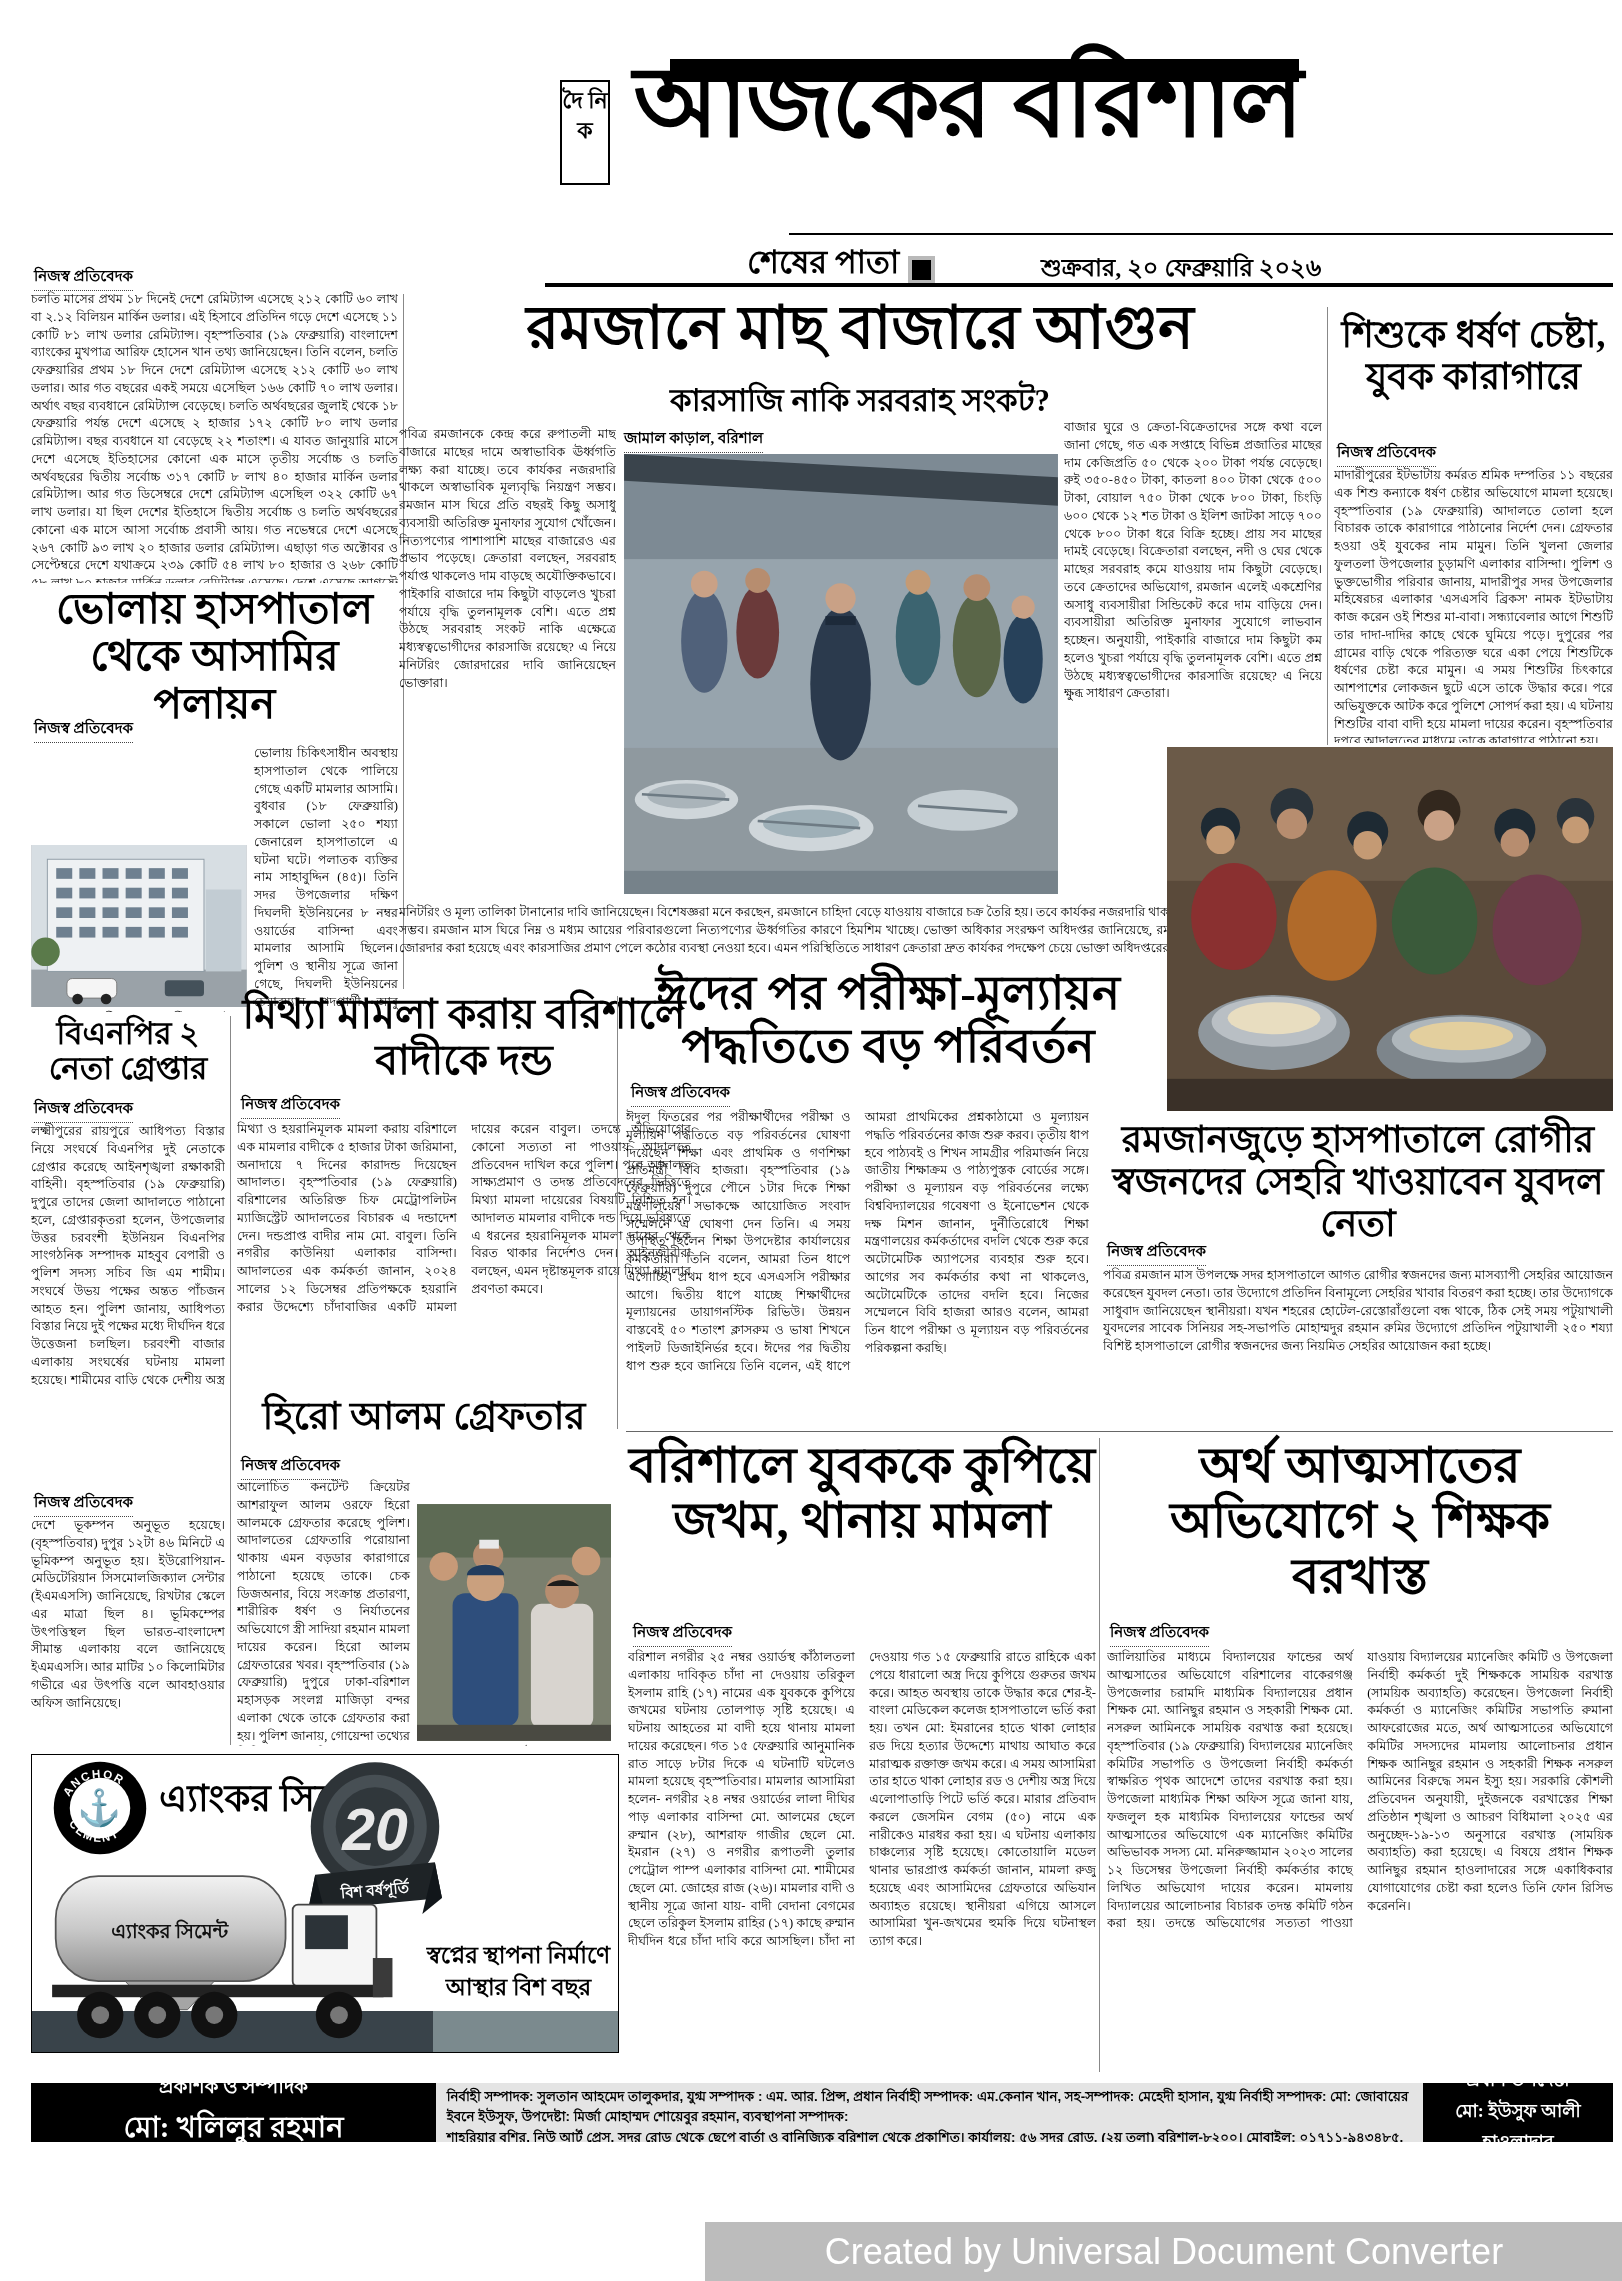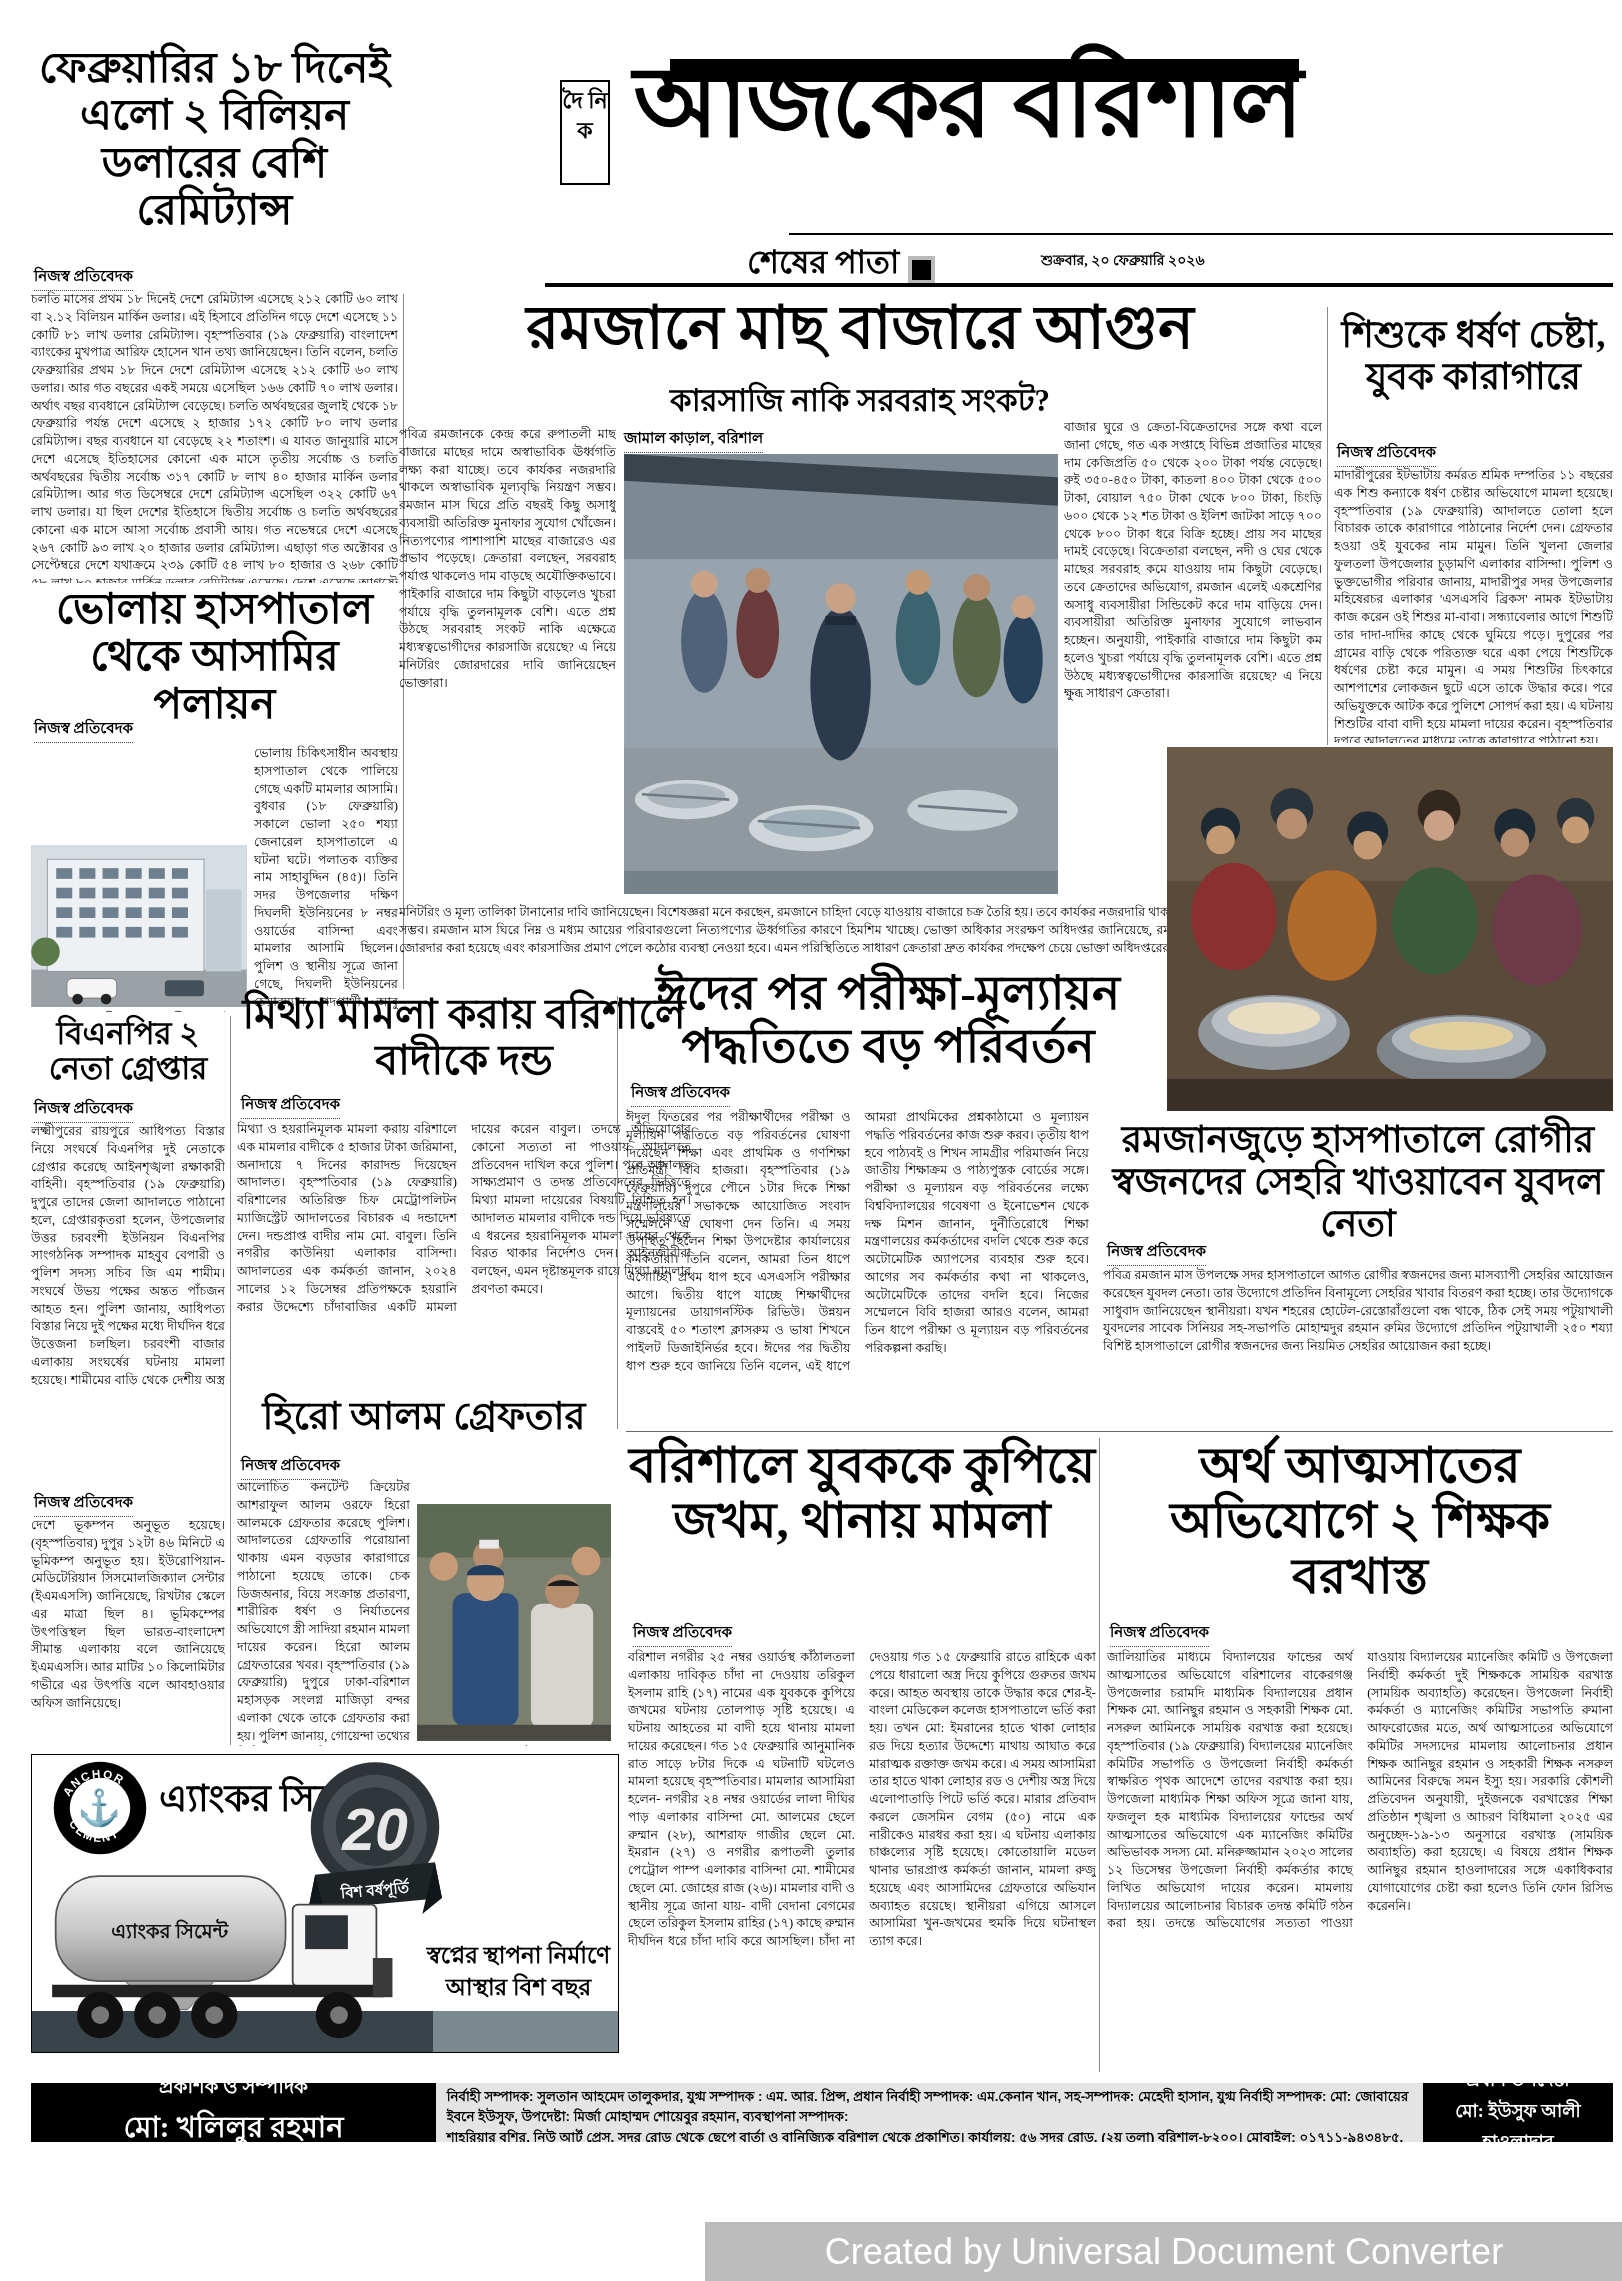--- a/index.html
+++ b/index.html
@@ -15,21 +15,21 @@
   .hrule{position:absolute;background:#000;}
   .photo{overflow:hidden;background:#ccc;}
   .photo svg{display:block;}
   
   .tagline{font-size:22px;font-weight:700;text-align:center;}
   .logo-title{font-size:98px;font-weight:900;line-height:1.05;white-space:nowrap;letter-spacing:-1.8px;}
   .daily-box{border:2.7px solid #000;width:50px;height:105px;text-align:center;
              font-size:22px;font-weight:700;line-height:1.35;padding-top:4px;box-sizing:border-box;}
   .section-title{font-size:32px;font-weight:800;white-space:nowrap;}
   .section-square{display:inline-block;width:19.6px;height:19.6px;background:#000;outline:4.5px solid #b9b9b9;margin-left:12.5px;vertical-align:middle;}
-  .issue-date{font-size:14px;font-weight:700;white-space:nowrap;}
+  .issue-date{font-size:24px;font-weight:700;white-space:nowrap;}
   
   .ad-box{border:1.8px solid #000;background:#fff;box-sizing:border-box;}
   .ad-title{font-size:37px;font-weight:900;white-space:nowrap;}
   .ad-slogan{font-size:23px;font-weight:800;text-align:center;line-height:1.4;}
   .ad-band-l{position:absolute;left:0;bottom:0;width:401px;height:41px;background:#39434a;}
   .ad-band-r{position:absolute;left:401px;bottom:0;right:0;height:41px;background:#7b8a8e;}
   
   .footer{display:flex;align-items:stretch;background:#000;}
   .f-black{background:#000;color:#fff;display:flex;flex-direction:column;justify-content:center;text-align:center;}
   .f-mid{background:#e4e4e4;flex:1;padding:3.6px 10.7px;font-family:"Liberation Sans",sans-serif;
@@ -51,21 +51,20 @@
   <div class="abs daily-box" style="left:560px;top:80px;">দৈ নি ক</div>
   <div class="abs logo-title" style="left:622px;top:52px;width:691px;text-align:center;">আজকের বরিশাল</div>
 
   <div class="hrule" style="left:789px;top:233px;width:824px;height:1.8px;"></div>
   <div class="abs" style="left:747px;top:237px;">
     <span class="section-title">শেষের পাতা</span><span class="section-square"></span>
   </div>
   <div class="abs issue-date" style="left:1041px;top:249px;">শুক্রবার, ২০ ফেব্রুয়ারি ২০২৬</div>
   <div class="hrule" style="left:545px;top:283px;width:1068px;height:3.6px;"></div>
 
-  <div class="abs hl" style="left:31px;top:45px;width:367px;font-size:42px;">ফেব্রুয়ারির ১৮ দিনেই এলো ২ বিলিয়ন ডলারের বেশি রেমিট্যান্স</div>
   <div class="abs" style="left:34px;top:264px;"><span class="byline">নিজস্ব প্রতিবেদক</span></div>
   <div class="abs bt" style="left:31px;top:291px;width:367px;height:292px;">চলতি মাসের প্রথম ১৮ দিনেই দেশে রেমিট্যান্স এসেছে ২১২ কোটি ৬০ লাখ বা ২.১২ বিলিয়ন মার্কিন ডলার। এই হিসাবে প্রতিদিন গড়ে দেশে এসেছে ১১ কোটি ৮১ লাখ ডলার রেমিট্যান্স। বৃহস্পতিবার (১৯ ফেব্রুয়ারি) বাংলাদেশ ব্যাংকের মুখপাত্র আরিফ হোসেন খান তথ্য জানিয়েছেন। তিনি বলেন, চলতি ফেব্রুয়ারির প্রথম ১৮ দিনে দেশে রেমিট্যান্স এসেছে ২১২ কোটি ৬০ লাখ ডলার। আর গত বছরের একই সময়ে এসেছিল ১৬৬ কোটি ৭০ লাখ ডলার। অর্থাৎ বছর ব্যবধানে রেমিট্যান্স বেড়েছে। চলতি অর্থবছরের জুলাই থেকে ১৮ ফেব্রুয়ারি পর্যন্ত দেশে এসেছে ২ হাজার ১৭২ কোটি ৮০ লাখ ডলার রেমিট্যান্স। বছর ব্যবধানে যা বেড়েছে ২২ শতাংশ। এ যাবত জানুয়ারি মাসে দেশে এসেছে ইতিহাসের কোনো এক মাসে তৃতীয় সর্বোচ্চ ও চলতি অর্থবছরের দ্বিতীয় সর্বোচ্চ ৩১৭ কোটি ৮ লাখ ৪০ হাজার মার্কিন ডলার রেমিট্যান্স। আর গত ডিসেম্বরে দেশে রেমিট্যান্স এসেছিল ৩২২ কোটি ৬৭ লাখ ডলার। যা ছিল দেশের ইতিহাসে দ্বিতীয় সর্বোচ্চ ও চলতি অর্থবছরের কোনো এক মাসে আসা সর্বোচ্চ প্রবাসী আয়। গত নভেম্বরে দেশে এসেছে ২৬৭ কোটি ৯৩ লাখ ২০ হাজার ডলার রেমিট্যান্স। এছাড়া গত অক্টোবর ও সেপ্টেম্বরে দেশে যথাক্রমে ২৩৯ কোটি ৫৪ লাখ ৮০ হাজার ও ২৬৮ কোটি ৫৮ লাখ ৮০ হাজার মার্কিন ডলার রেমিট্যান্স এসেছে। দেশে এসেছে আগস্টে ও জুলাইয়ে এসেছিল যথাক্রমে ২৪২ কোটি ১৮ লাখ ৯০ হাজার ও ২৪১ কোটি ৮০ লাখ ডলার রেমিট্যান্স। এদিকে, গত ২০২৪-২৫ অর্থবছর জুড়ে দেশে প্রবাসীরা পাঠিয়েছেন ৩০ দশমিক ৩২ বিলিয়ন বা ৩ হাজার ৩২ কোটি ৬০ লাখ মার্কিন ডলার রেমিট্যান্স, যা দেশের ইতিহাসে কোনো নির্দিষ্ট অর্থবছরে সর্বোচ্চ প্রবাসী আয়।</div>
 
   <div class="abs hl" style="left:31px;top:586px;width:367px;font-size:42px;">ভোলায় হাসপাতাল থেকে আসামির পলায়ন</div>
   <div class="abs" style="left:34px;top:716px;"><span class="byline">নিজস্ব প্রতিবেদক</span></div>
   <div class="abs bt" style="left:31px;top:745px;width:367px;height:267px;">
     <div class="photo" style="float:left;width:216px;height:162px;margin:100px 7.1px 0 0;">
       <svg viewBox="0 0 242 182" width="216" height="162">
         <rect width="242" height="182" fill="#d7dee3"></rect>
         <rect x="0" y="140" width="242" height="42" fill="#9aa2a8"></rect>

